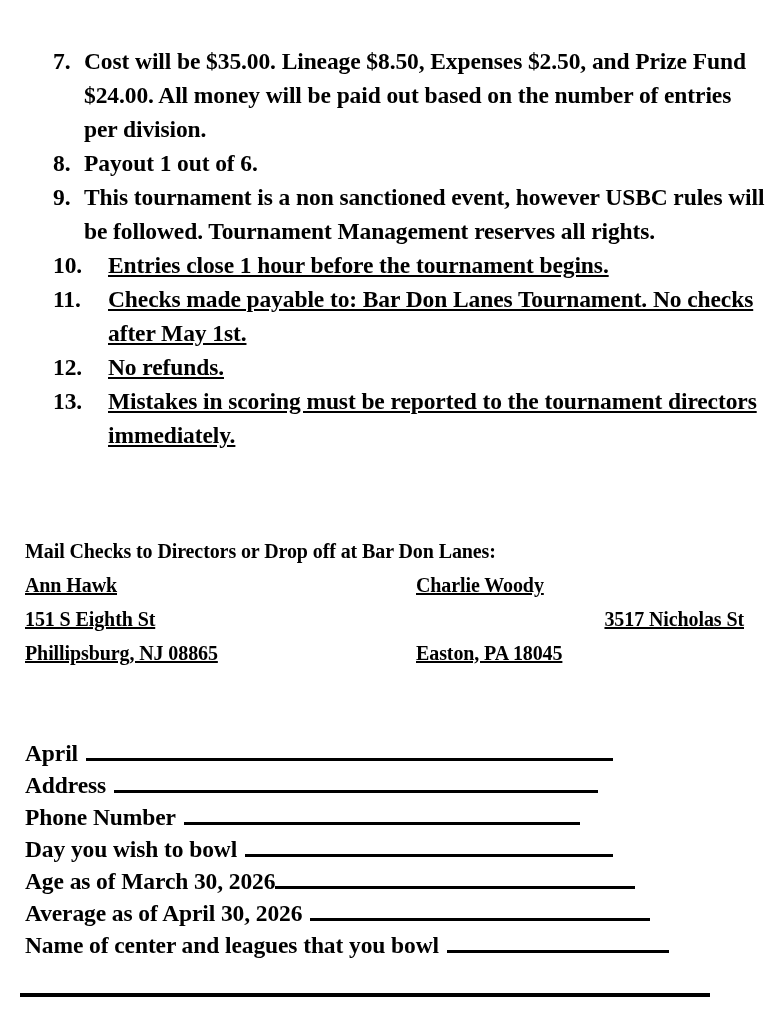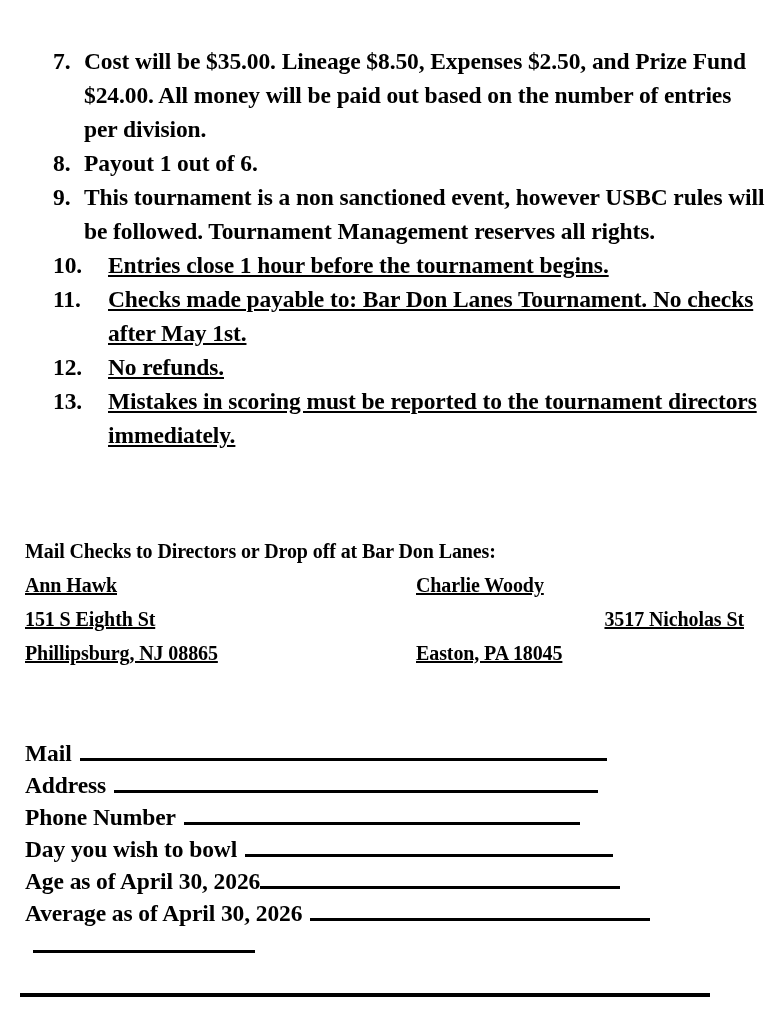--- a/index.html
+++ b/index.html
@@ -223,50 +223,51 @@
         <span class="director-col-left">Phillipsburg, NJ 08865</span>
         <span class="director-col-right">Easton, PA 18045</span>
       </div>
 
     </div>
   </div>
 
   <div class="form-block">
 
     <div class="form-row">
-      <span class="form-label">Mail</span>
+      <span class="form-label">April</span>
       <span class="form-rule w1"></span>
     </div>
 
     <div class="form-row">
       <span class="form-label">Address</span>
       <span class="form-rule w2"></span>
     </div>
 
     <div class="form-row">
       <span class="form-label">Phone Number</span>
       <span class="form-rule w3"></span>
     </div>
 
     <div class="form-row">
       <span class="form-label">Day you wish to bowl</span>
       <span class="form-rule w4"></span>
     </div>
 
     <div class="form-row tight">
-      <span class="form-label">Age as of April 30, 2026</span>
+      <span class="form-label">Age as of March 30, 2026</span>
       <span class="form-rule w5"></span>
     </div>
 
     <div class="form-row">
       <span class="form-label">Average as of April 30, 2026</span>
       <span class="form-rule w6"></span>
     </div>
 
     <div class="form-row">
+      <span class="form-label">Name of center and leagues that you bowl</span>
       <span class="form-rule w7"></span>
     </div>
 
     <div class="form-bottom-rule"></div>
 
   </div>
 
 </div>
 
 </body></html>

